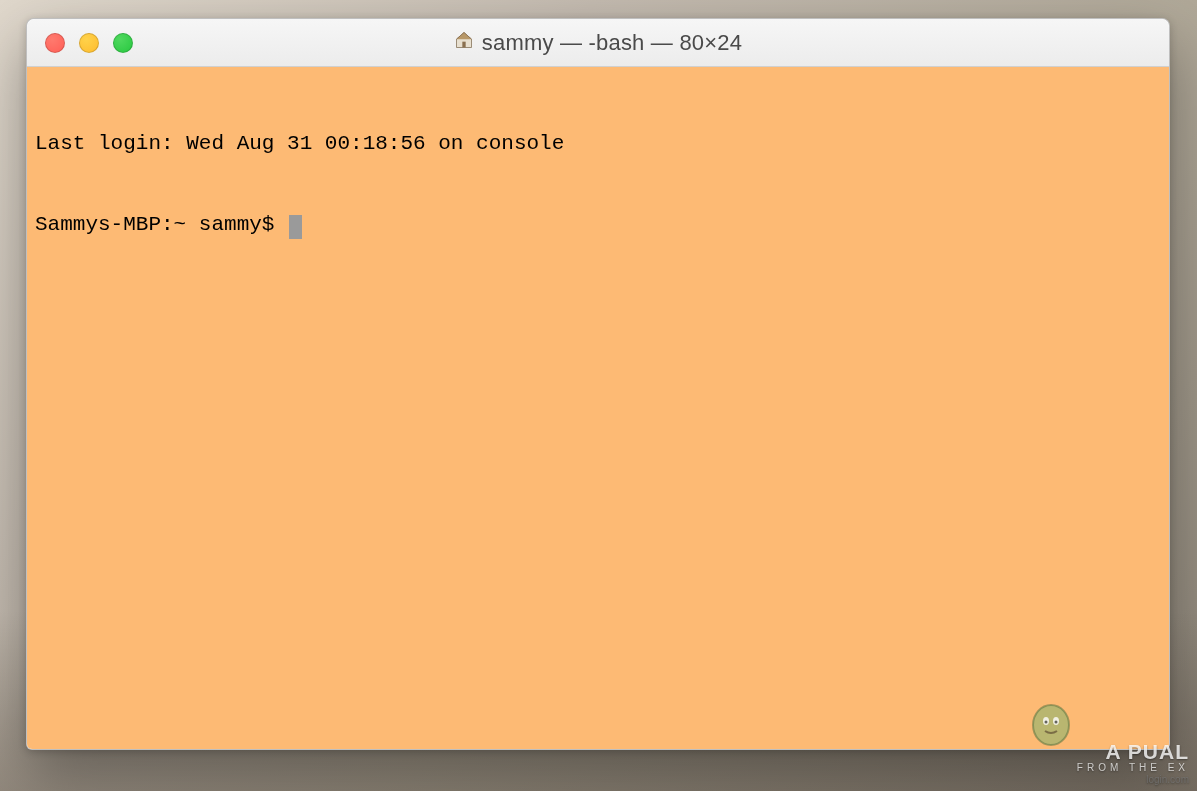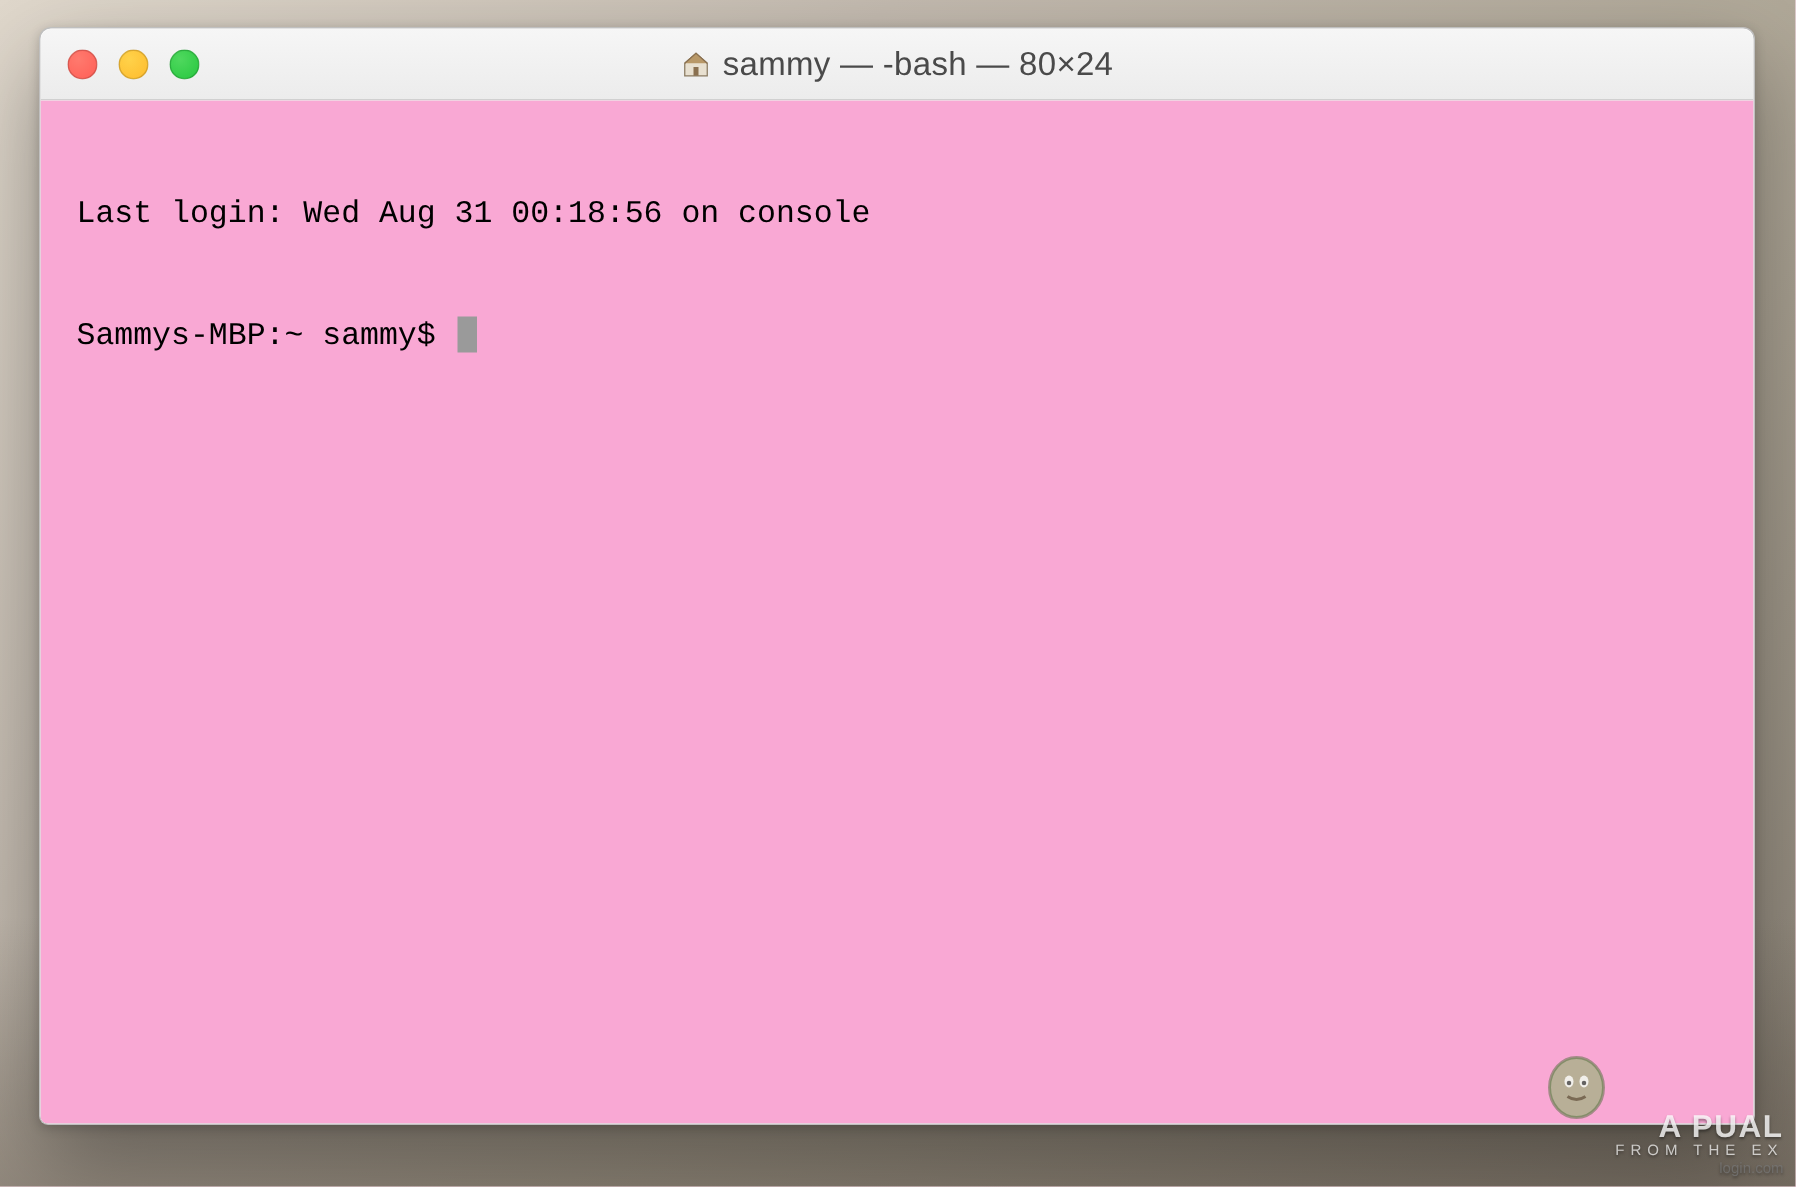--- a/index.html
+++ b/index.html
@@ -76,58 +76,57 @@
     .traffic-close { background: radial-gradient(circle at 35% 30%, #ff7a6e, #ff5f57); }
     .traffic-min { background: radial-gradient(circle at 35% 30%, #ffd24a, #febc2e); }
     .traffic-max { background: radial-gradient(circle at 35% 30%, #4fd85e, #28c840); }
     
     .window-title {
       position: absolute;
       left: 0;
       right: 0;
       text-align: center;
       display: flex;
-      align-items: center;
       justify-content: center;
       gap: 8px;
       pointer-events: none;
     }
     
     .home-icon svg {
       width: 20px;
       height: 20px;
       display: block;
     }
     
     .window-title-text {
       font-size: 22px;
       color: #4a4a4a;
       font-weight: 400;
       letter-spacing: 0.2px;
     }
     
     .terminal-body {
       flex: 1;
-      background: #f9a8d4;
-      padding: 8px 24px;
+      background: #fdba74;
+      padding: 8px 8px;
       font-family: "Menlo", "Monaco", "Courier New", monospace;
       font-size: 21px;
       line-height: 1.3;
       color: #000000;
       white-space: pre;
       overflow: hidden;
     }
     
     .terminal-line {
       display: block;
     }
     
     .prompt-line {
       display: flex;
-      align-items: flex-start;
+      align-items: flex-end;
     }
     
     .cursor-block {
       display: inline-block;
       width: 13px;
       height: 24px;
       background: #9a9a9a;
       margin-left: 2px;
       vertical-align: middle;
     }

